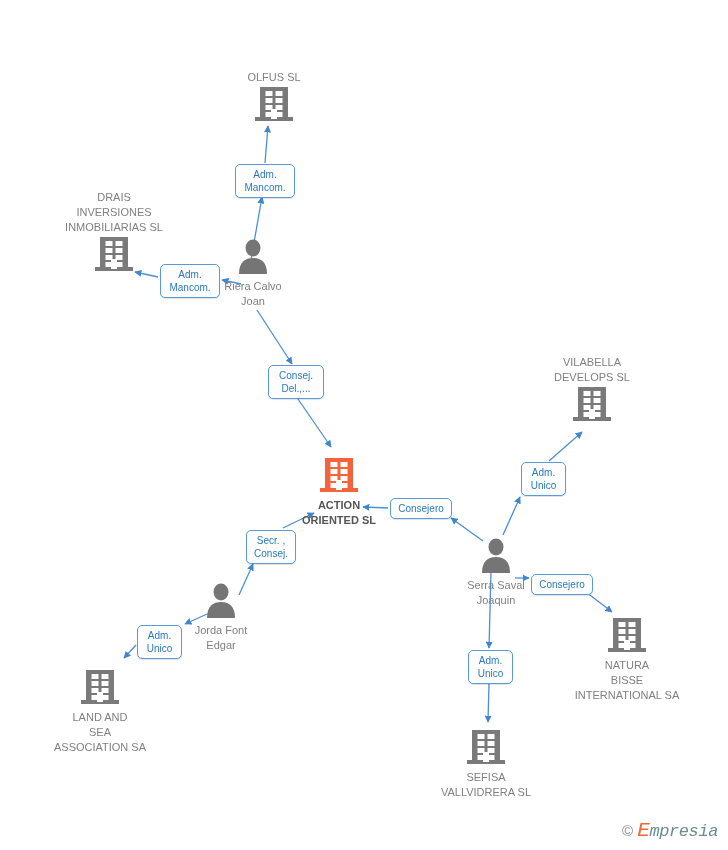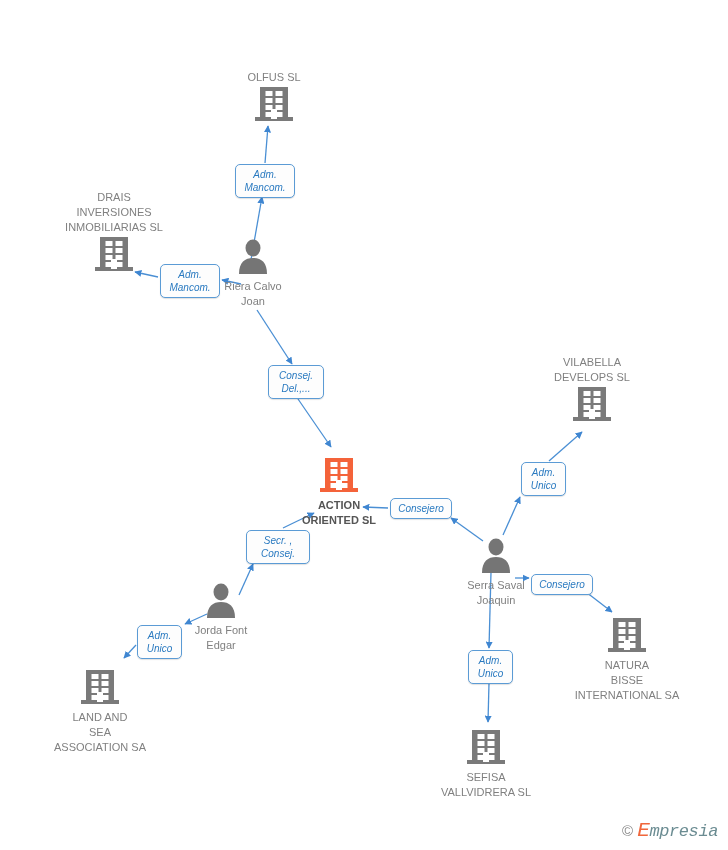--- a/index.html
+++ b/index.html
@@ -27,21 +27,20 @@
     border-radius: 5px;
     background: #fdfdfd;
     color: #2a7ac0;
     font-size: 10px;
     line-height: 13px;
     text-align: center;
     padding: 3px 5px;
     white-space: pre;
     font-family: "Liberation Sans", sans-serif;
     box-shadow: 0 1px 1px rgba(0,0,0,0.12);
-    font-style: italic;
   }
   .watermark {
     position: absolute;
     right: 10px;
     bottom: 8px;
     display: flex;
     align-items: center;
     gap: 4px;
     user-select: none;
   }
@@ -242,21 +241,21 @@
     <div class="edge-label" style="left: 160px; top: 264px; width: 60px; min-height: 32px;">Adm.
 Mancom.</div>
     <div class="edge-label" style="left: 268px; top: 365px; width: 56px; min-height: 33px;">Consej.
 Del.,...</div>
     <div class="edge-label" style="left: 390px; top: 498px; width: 62px; min-height: 19px;">Consejero</div>
     <div class="edge-label" style="left: 521px; top: 462px; width: 45px; min-height: 32px;">Adm.
 Unico</div>
     <div class="edge-label" style="left: 531px; top: 574px; width: 62px; min-height: 19px;">Consejero</div>
     <div class="edge-label" style="left: 468px; top: 650px; width: 45px; min-height: 32px;">Adm.
 Unico</div>
-    <div class="edge-label" style="left: 246px; top: 530px; width: 64px; min-height: 33px;">Secr. ,
+    <div class="edge-label" style="left: 246px; top: 530px; width: 50px; min-height: 33px;">Secr. ,
 Consej.</div>
     <div class="edge-label" style="left: 137px; top: 625px; width: 45px; min-height: 32px;">Adm.
 Unico</div>
   </div>
 
 <div class="watermark">
   <span class="cmark">©</span>
   <span class="brand"><span class="e">E</span><span>mpresia</span></span>
 </div>
 

